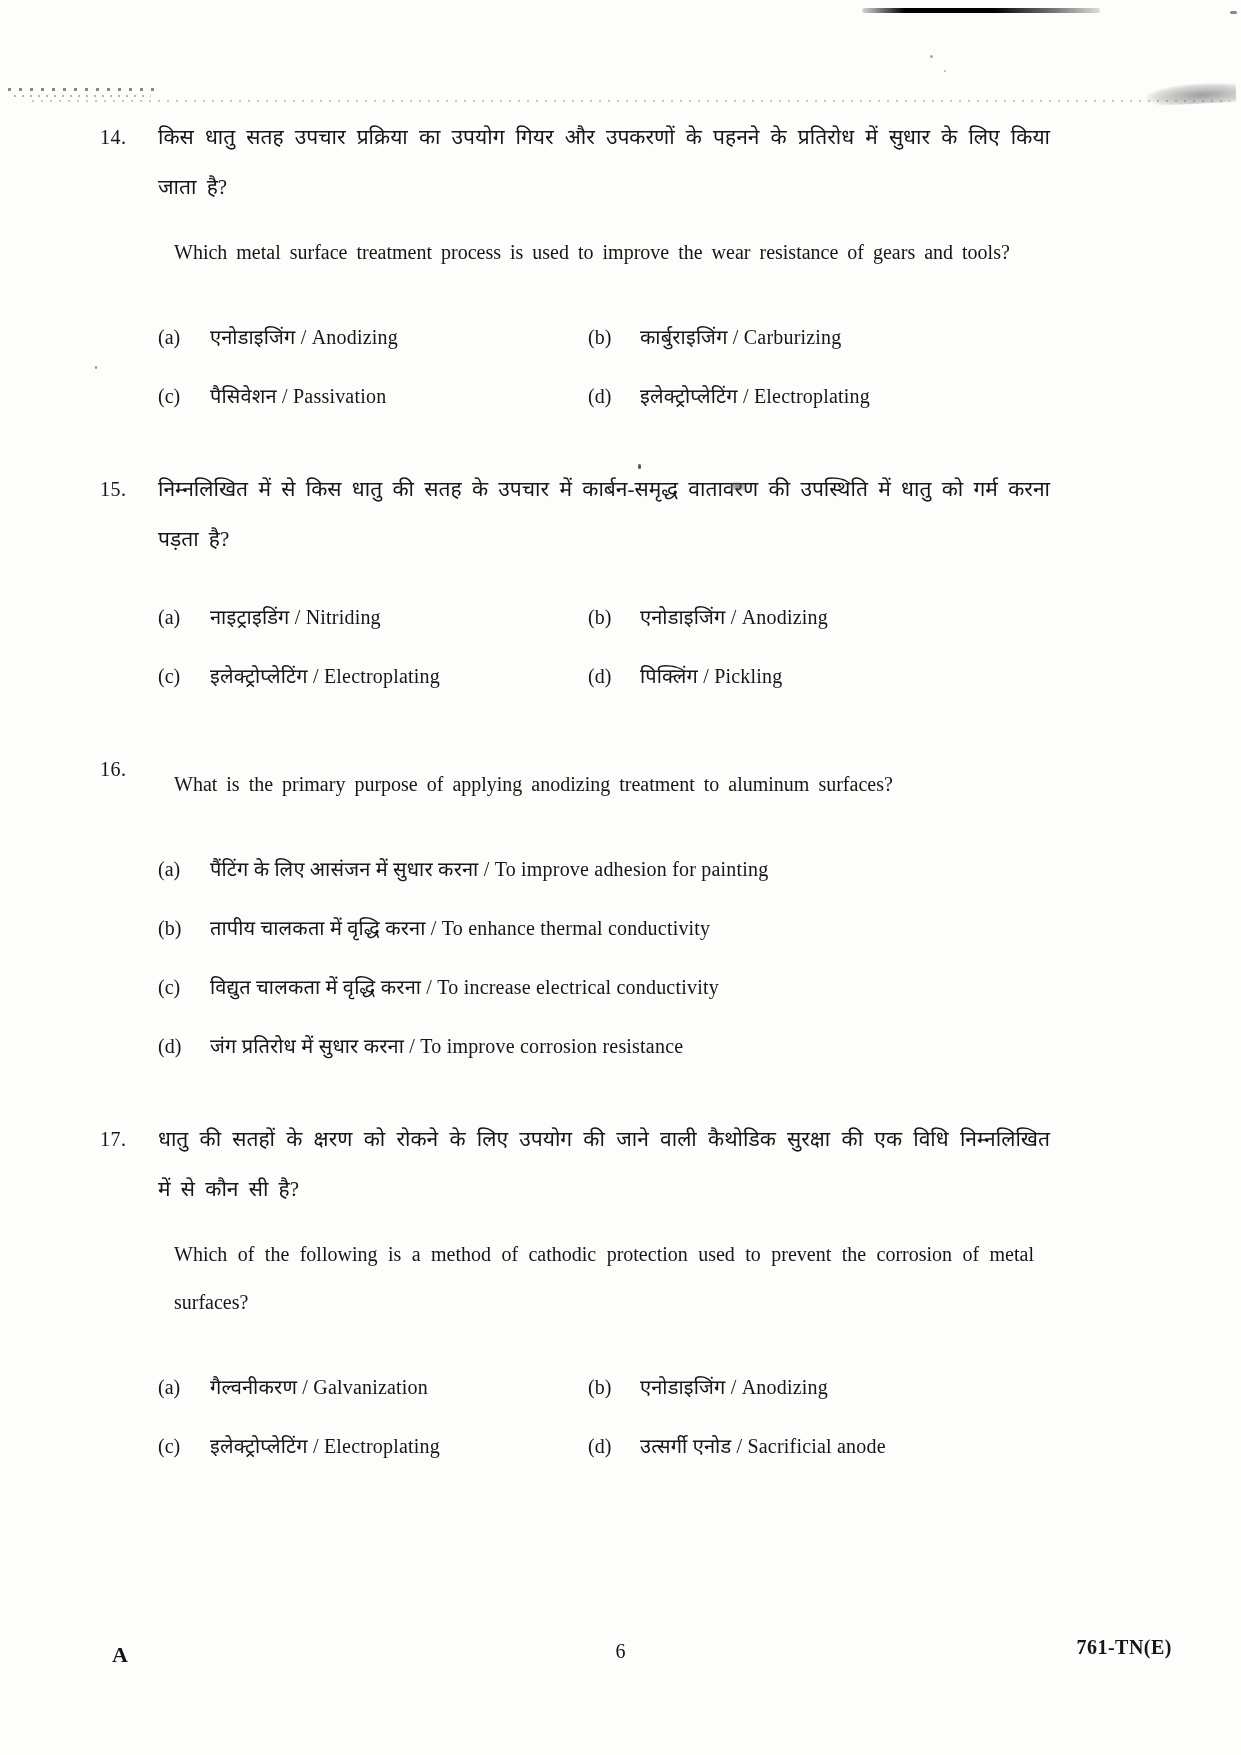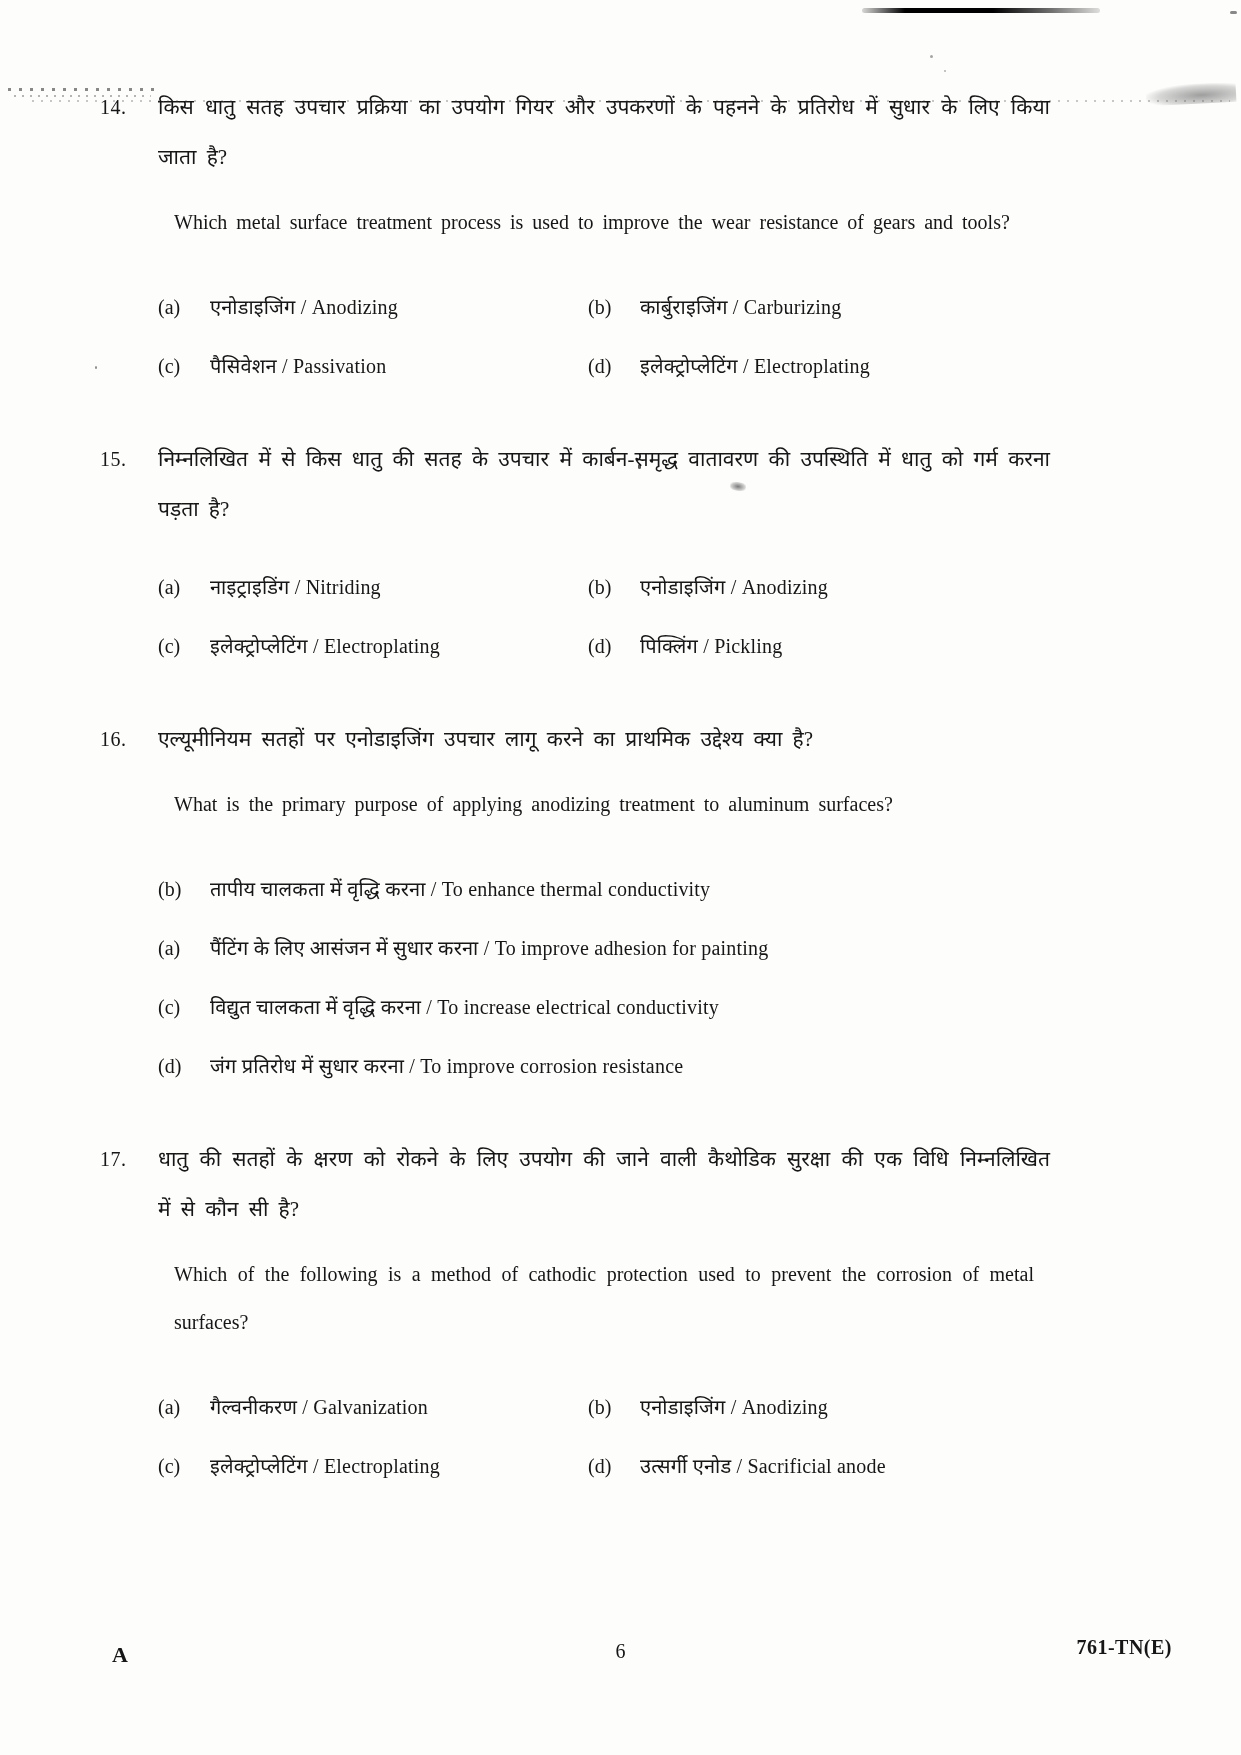--- a/index.html
+++ b/index.html
@@ -5,21 +5,21 @@
   html,body{margin:0;padding:0;background:#9a9a9a;}
   .page{
     position:relative;
     width:1241px;height:1755px;
     margin:0 auto;
     background:#fdfdfc;
     font-family:"Liberation Serif","DejaVu Serif",serif;
     color:#161616;
     overflow:hidden;
   }
-  .content{padding:82px 90px 0 100px;}
+  .content{padding:112px 90px 0 100px;}
   .question{display:flex;margin-bottom:54px;}
   .qnum{
     flex:0 0 58px;
     font-size:20px;
     line-height:50px;
     letter-spacing:.5px;
   }
   .qbody{flex:1;max-width:892px;}
   .hindi-q{
     margin:0;
@@ -136,28 +136,27 @@
           <div class="option">
             <span class="olabel">(d)</span><span class="otext">पिक्लिंग / Pickling</span>
           </div>
         </div>
       </div>
     </section>
 
     <section class="question">
       <span class="qnum">16.</span>
       <div class="qbody">
-        <p class="hindi-q">एल्यूमीनियम सतहों पर एनोडाइजिंग उपचार लागू करने का प्राथमिक उद्देश्य क्या है?</p>
         <p class="english-q">What is the primary purpose of applying anodizing treatment to aluminum surfaces?</p>
         <div class="options one-col">
           <div class="option">
-            <span class="olabel">(b)</span><span class="otext">तापीय चालकता में वृद्धि करना / To enhance thermal conductivity</span>
+            <span class="olabel">(a)</span><span class="otext">पैंटिंग के लिए आसंजन में सुधार करना / To improve adhesion for painting</span>
           </div>
           <div class="option">
-            <span class="olabel">(a)</span><span class="otext">पैंटिंग के लिए आसंजन में सुधार करना / To improve adhesion for painting</span>
+            <span class="olabel">(b)</span><span class="otext">तापीय चालकता में वृद्धि करना / To enhance thermal conductivity</span>
           </div>
           <div class="option">
             <span class="olabel">(c)</span><span class="otext">विद्युत चालकता में वृद्धि करना / To increase electrical conductivity</span>
           </div>
           <div class="option">
             <span class="olabel">(d)</span><span class="otext">जंग प्रतिरोध में सुधार करना / To improve corrosion resistance</span>
           </div>
         </div>
       </div>
     </section>

